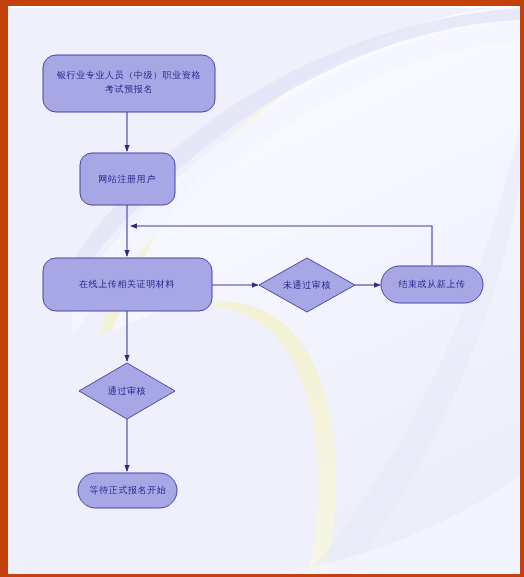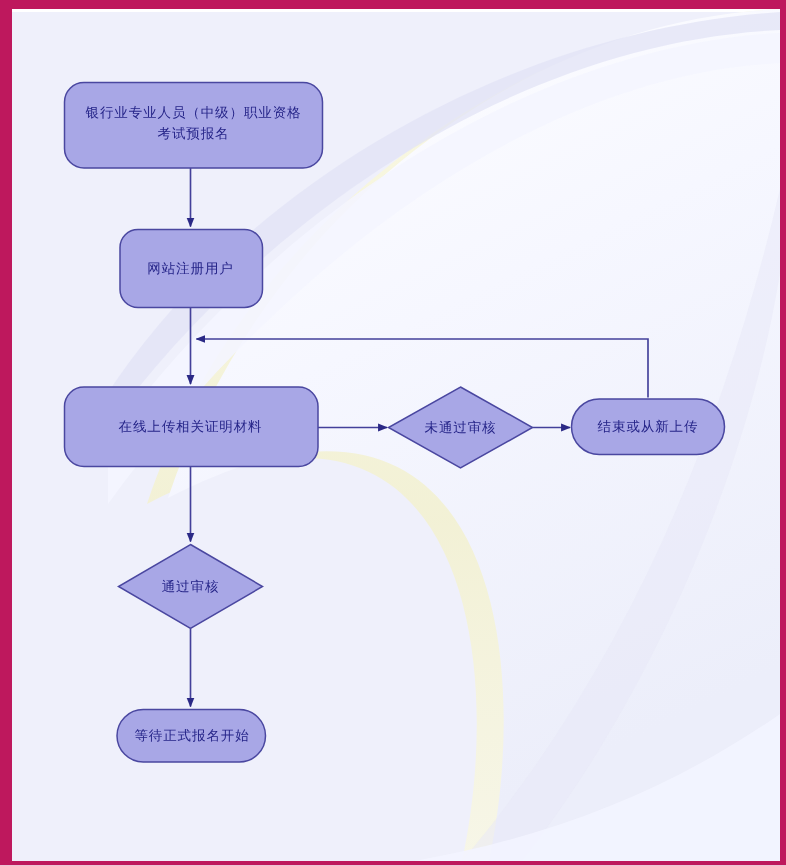--- a/index.html
+++ b/index.html
@@ -5,21 +5,21 @@
   html, body {
     margin: 0;
     padding: 0;
     background: #ffffff;
   }
   #canvas {
     position: relative;
     width: 524px;
     height: 577px;
     overflow: hidden;
-    background: #be185d;
+    background: #c2410c;
     font-family: "Liberation Serif", "DejaVu Serif", serif;
   }
   
   #slide {
     position: absolute;
     left: 8px;
     top: 6px;
     width: 512px;
     height: 568px;
     background: #eff0fb;

